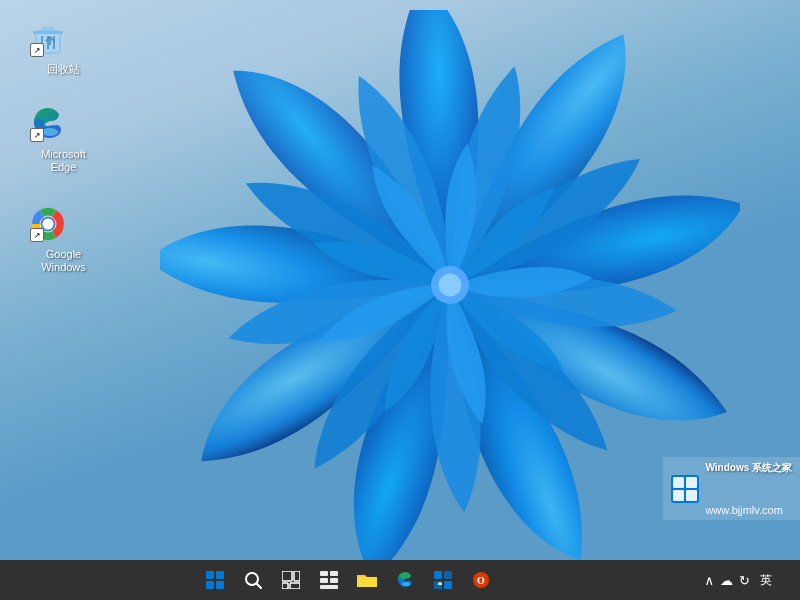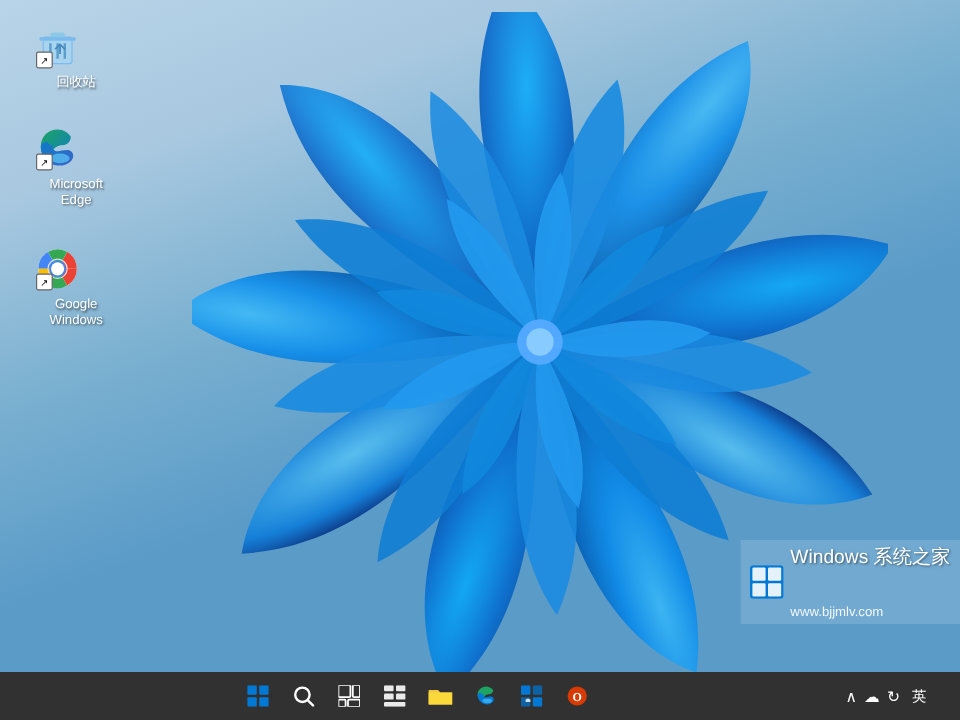--- a/index.html
+++ b/index.html
@@ -161,22 +161,23 @@
       gap: 6px;
     }
 
     .watermark-logo {
       width: 28px;
       height: 28px;
     }
 
     .watermark-text {
       color: white;
-      font-size: 16px;
+      font-size: 10px;
       text-shadow: 1px 1px 2px rgba(0,0,0,0.5);
+      font-weight: bold;
     }
 
     .watermark-url {
       color: rgba(255,255,255,0.9);
       font-size: 11px;
       margin-top: 29px;
     }
 
     
     svg { display: block; }

